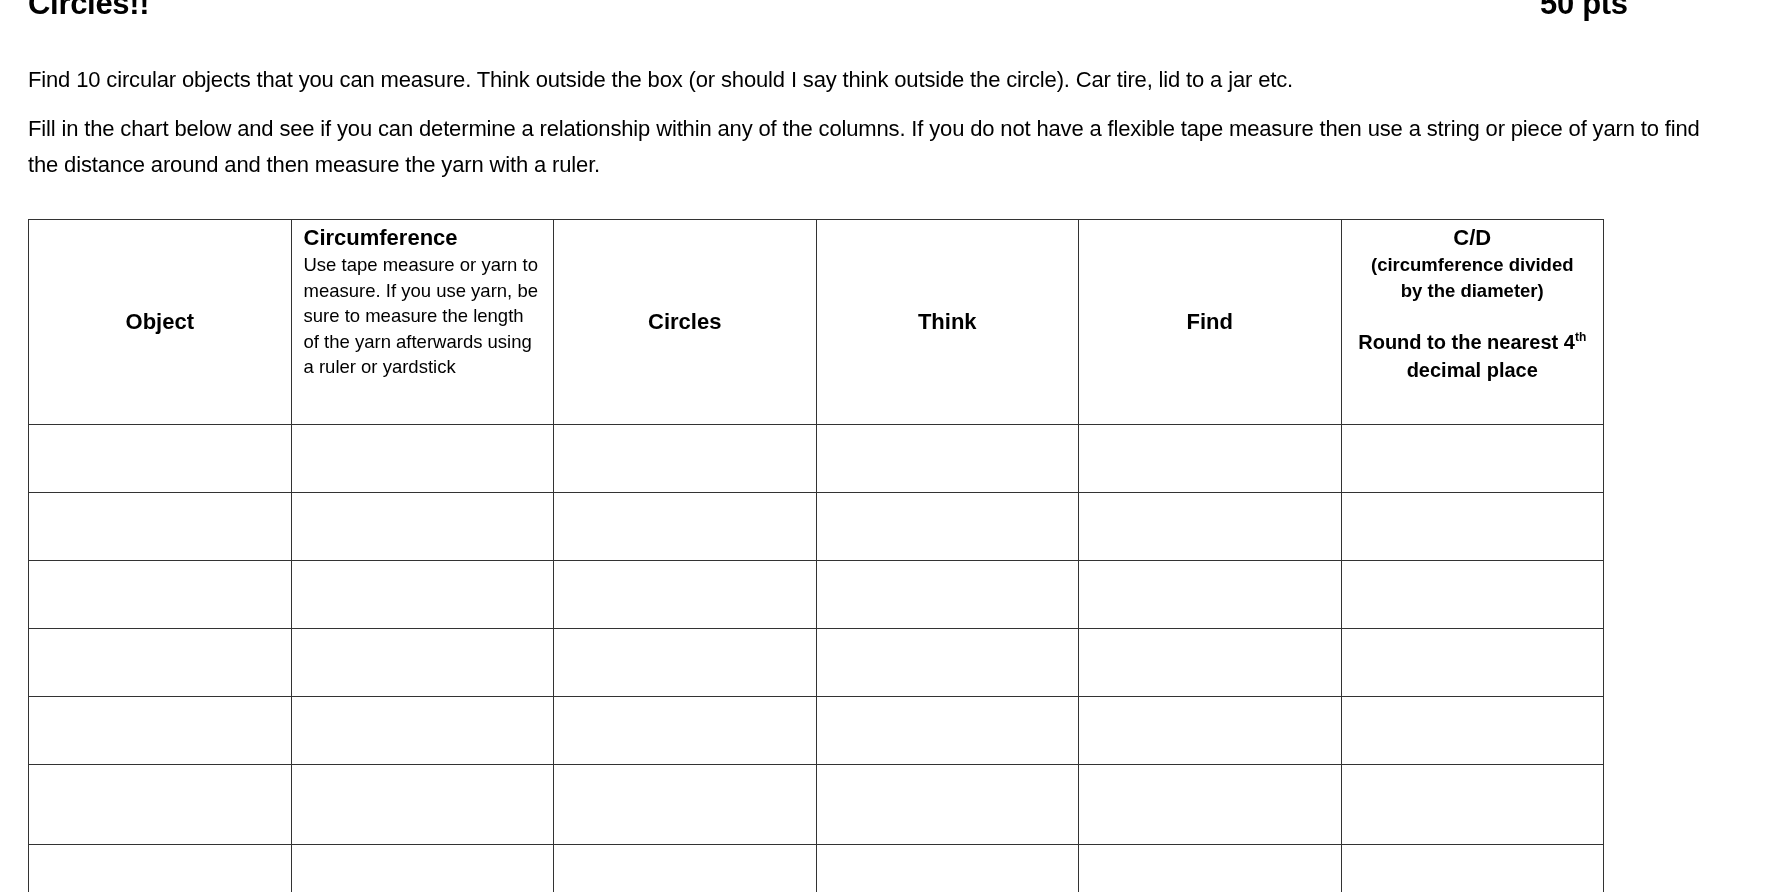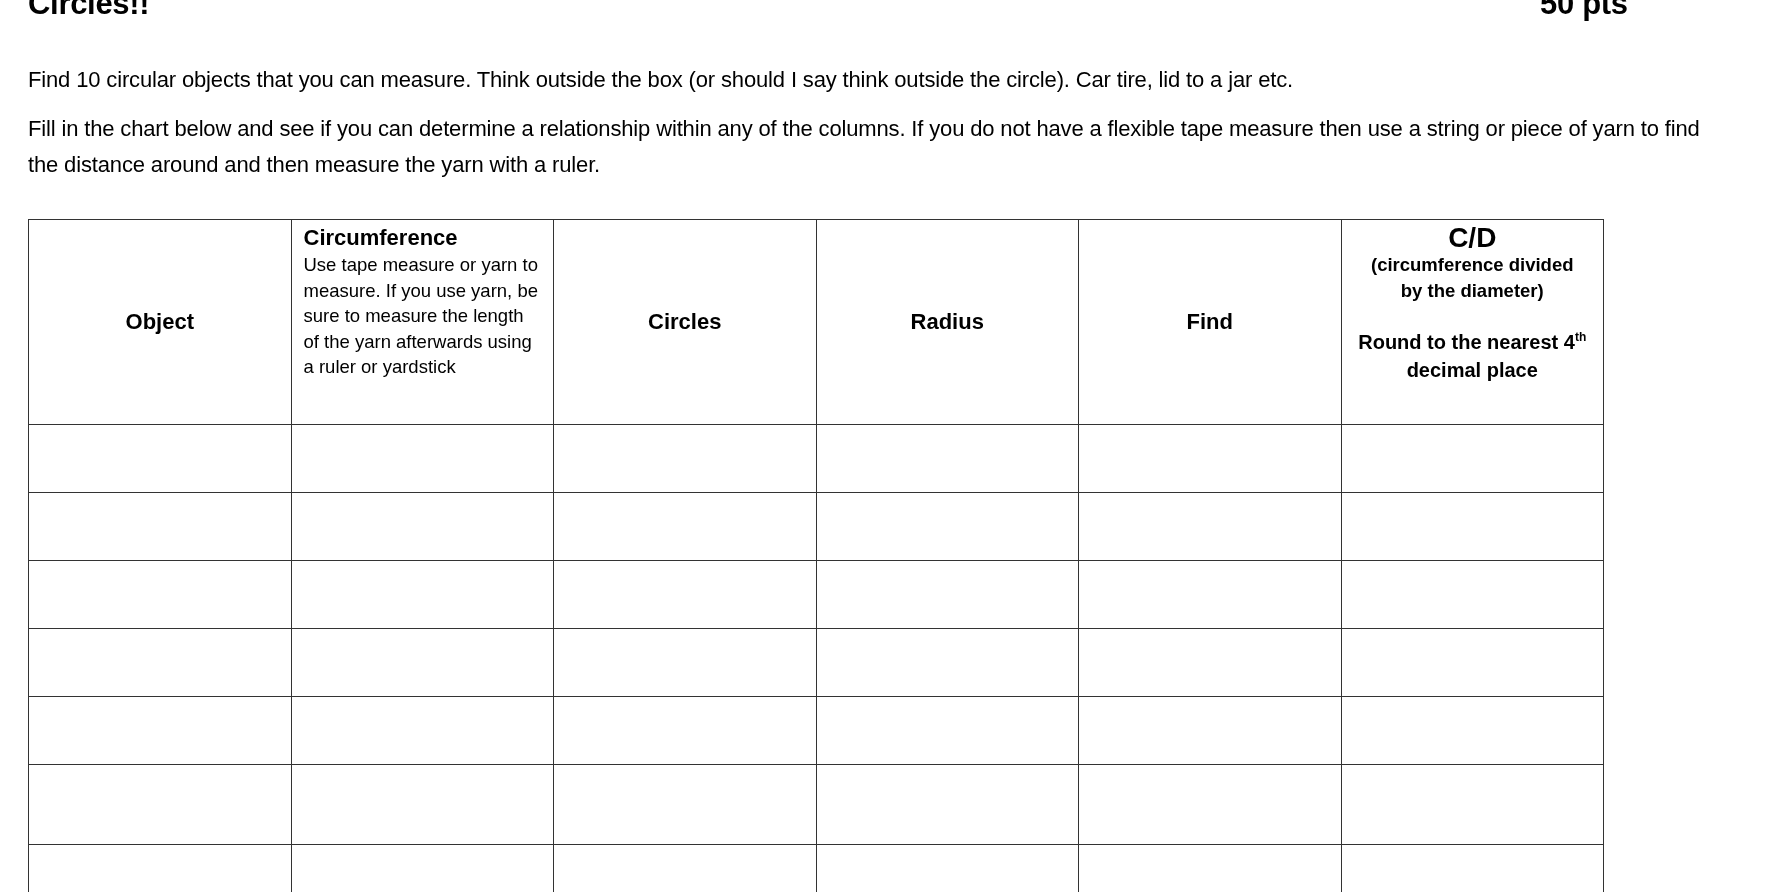--- a/index.html
+++ b/index.html
@@ -32,21 +32,21 @@
   }
   col.c { width: 262.5px; }
   tr.head { height: 205px; }
   tr.row { height: 68px; }
   tr.row.tall { height: 80px; }
   .hlabel { font-size: 22px; font-weight: bold; }
   .circ-cell { text-align: left !important; vertical-align: top !important; padding: 4px 12px 0 12px !important; }
   .circ-title { font-size: 22px; font-weight: bold; line-height: 28px; }
   .circ-desc { font-size: 18.5px; line-height: 25.5px; }
   .cd-cell { vertical-align: top !important; padding-top: 4px !important; }
-  .cd-title { font-size: 28px; font-weight: bold; line-height: 28px; }
+  .cd-title { font-size: 22px; font-weight: bold; line-height: 28px; }
   .cd-sub { font-size: 18.5px; font-weight: bold; line-height: 25.5px; }
   .cd-round { font-size: 20px; font-weight: bold; line-height: 28px; margin-top: 25px; }
   .cd-round sup { font-size: 12px; vertical-align: 8px; line-height: 0; }
   td.blank { background: #fff; cursor: text; }
 </style>
 </head>
 <body>
 
 <div class="title">Circles!!</div>
 <div class="points">50 pts</div>
@@ -69,21 +69,21 @@
       <span class="hlabel">Object</span>
     </th>
     <th class="circ-cell">
       <div class="circ-title">Circumference</div>
       <div class="circ-desc" style="font-weight:normal;">Use tape measure or yarn to measure.  If you use yarn,  be sure to measure the length of the yarn afterwards using a ruler or yardstick</div>
     </th>
     <th>
       <span class="hlabel">Circles</span>
     </th>
     <th>
-      <span class="hlabel">Radius</span>
+      <span class="hlabel">Think</span>
     </th>
     <th>
       <span class="hlabel">Find</span>
     </th>
     <th class="cd-cell">
       <div class="cd-title">C/D</div>
       <div class="cd-sub" style="padding:0 18px;">(circumference divided by the diameter)</div>
       <div class="cd-round">
         <span>Round to the nearest 4</span><sup>th</sup><br>
         <span>decimal place</span>

